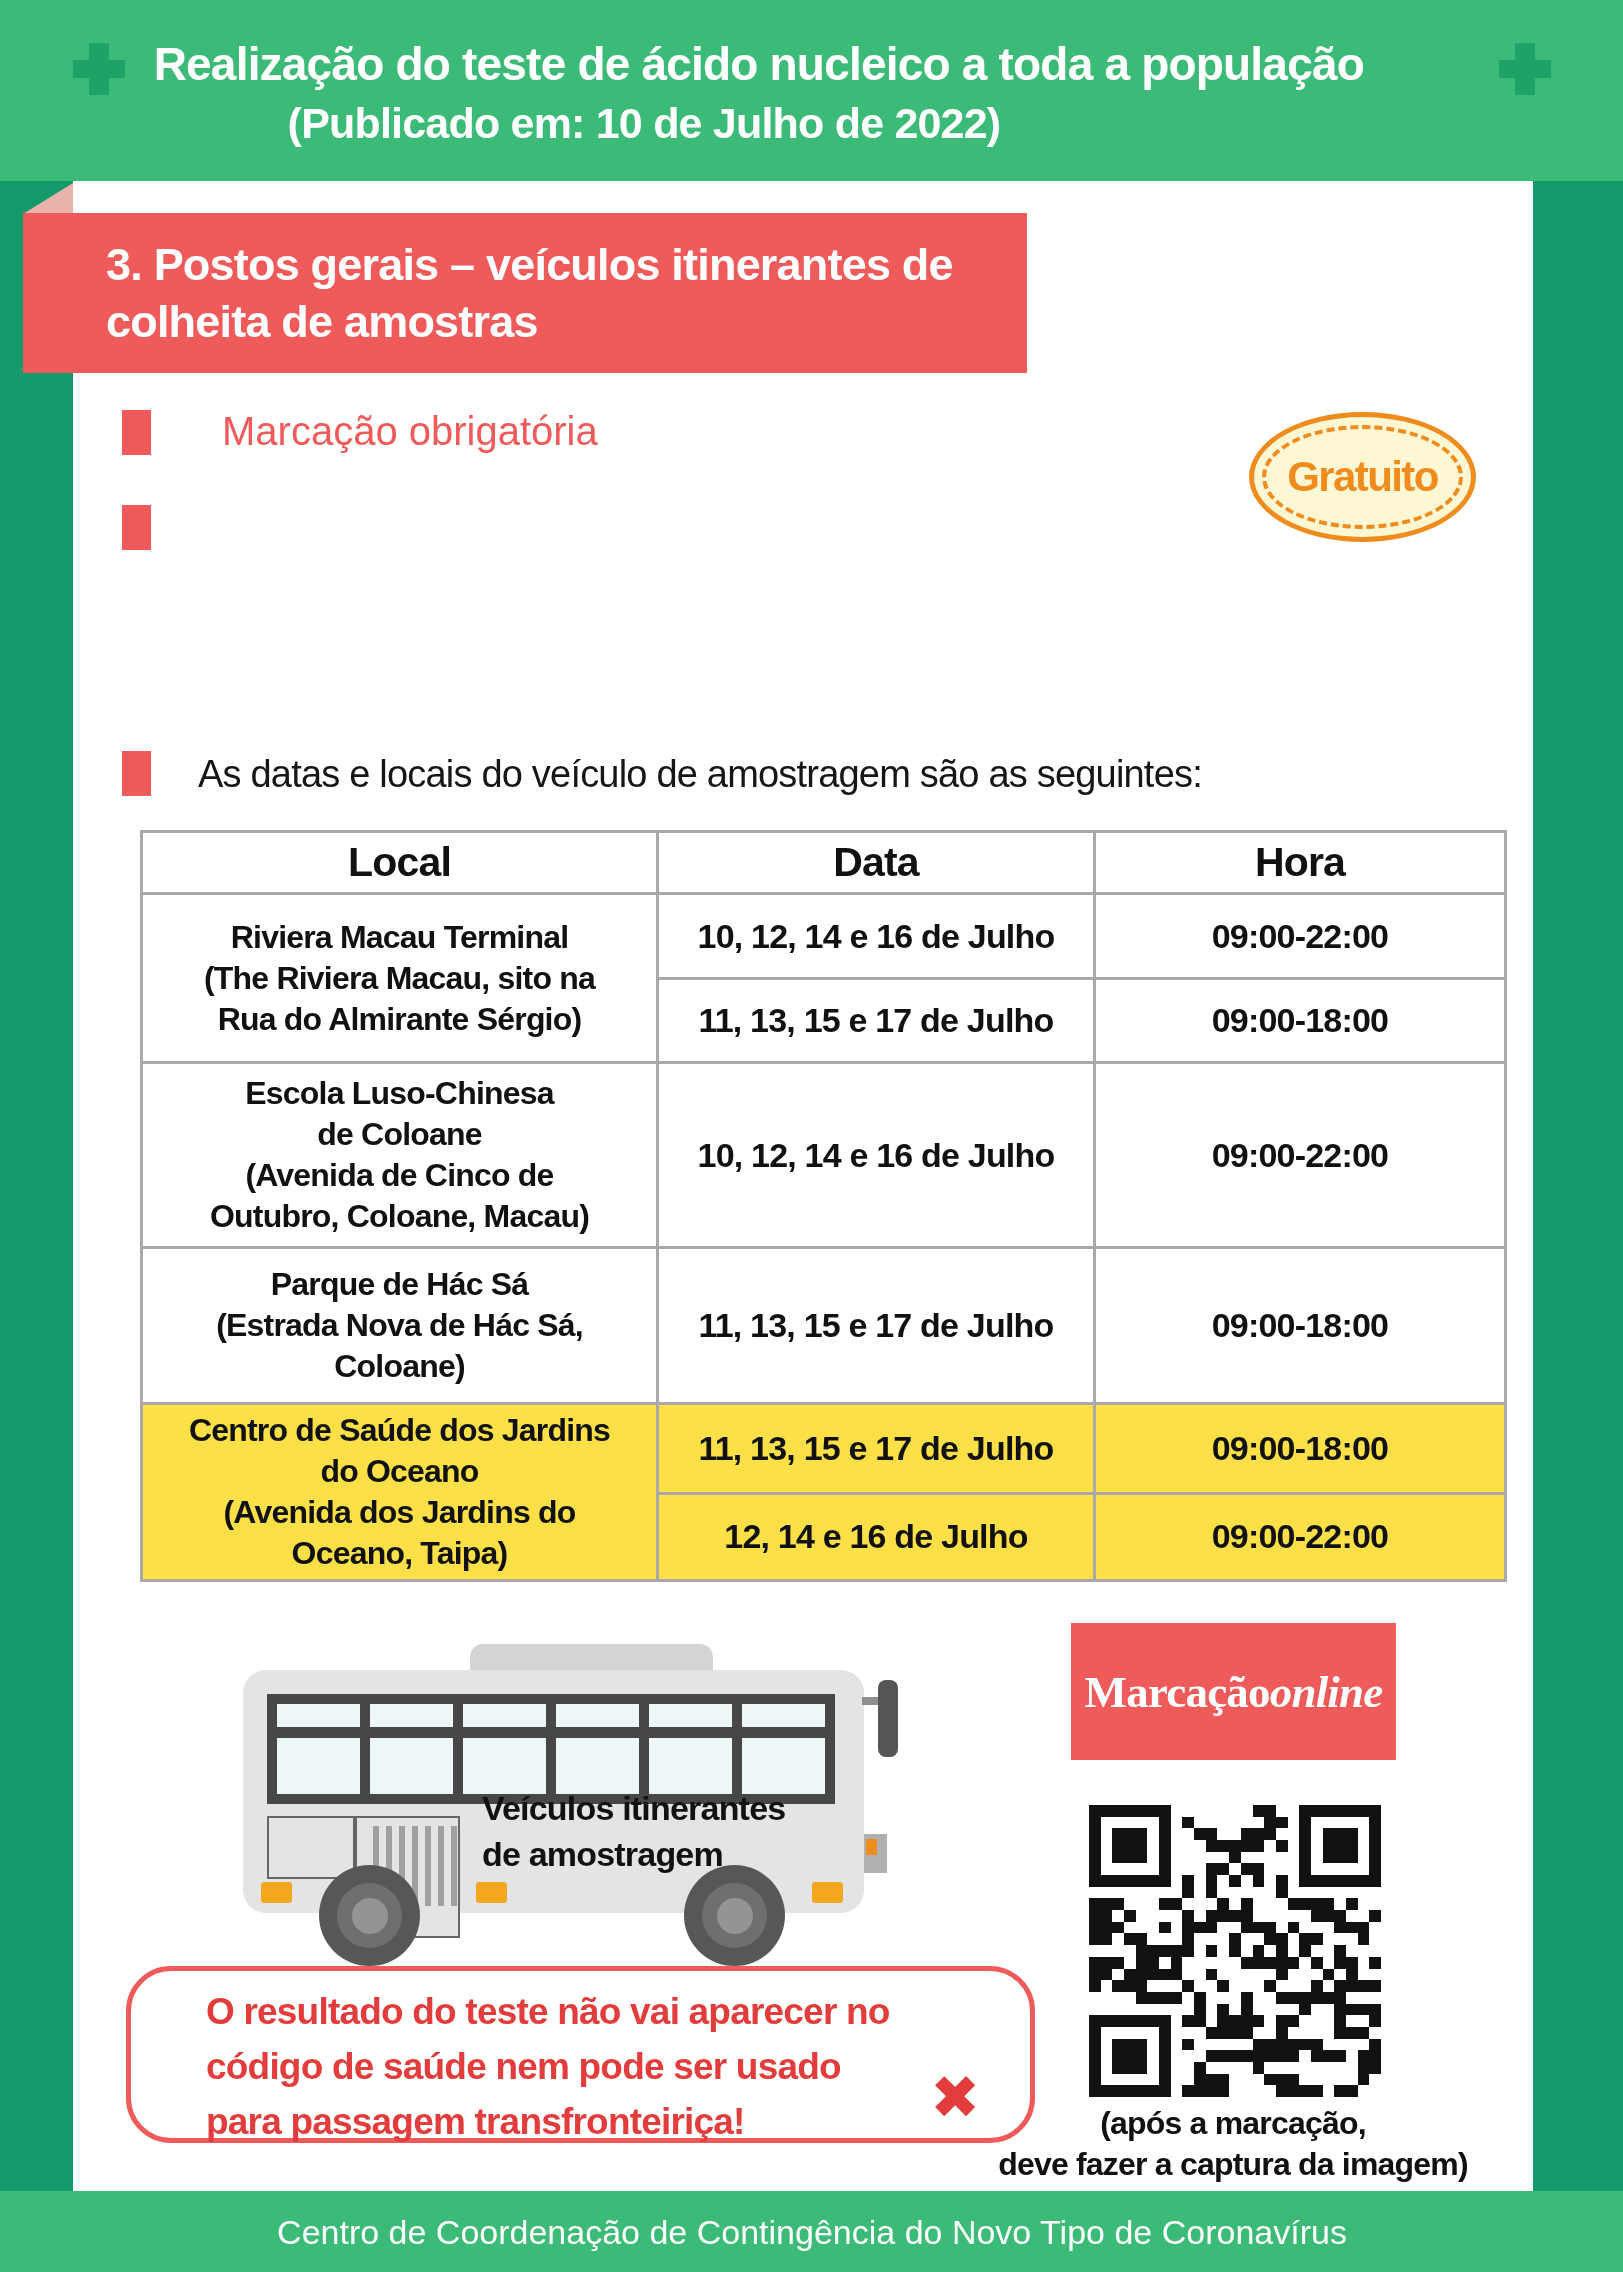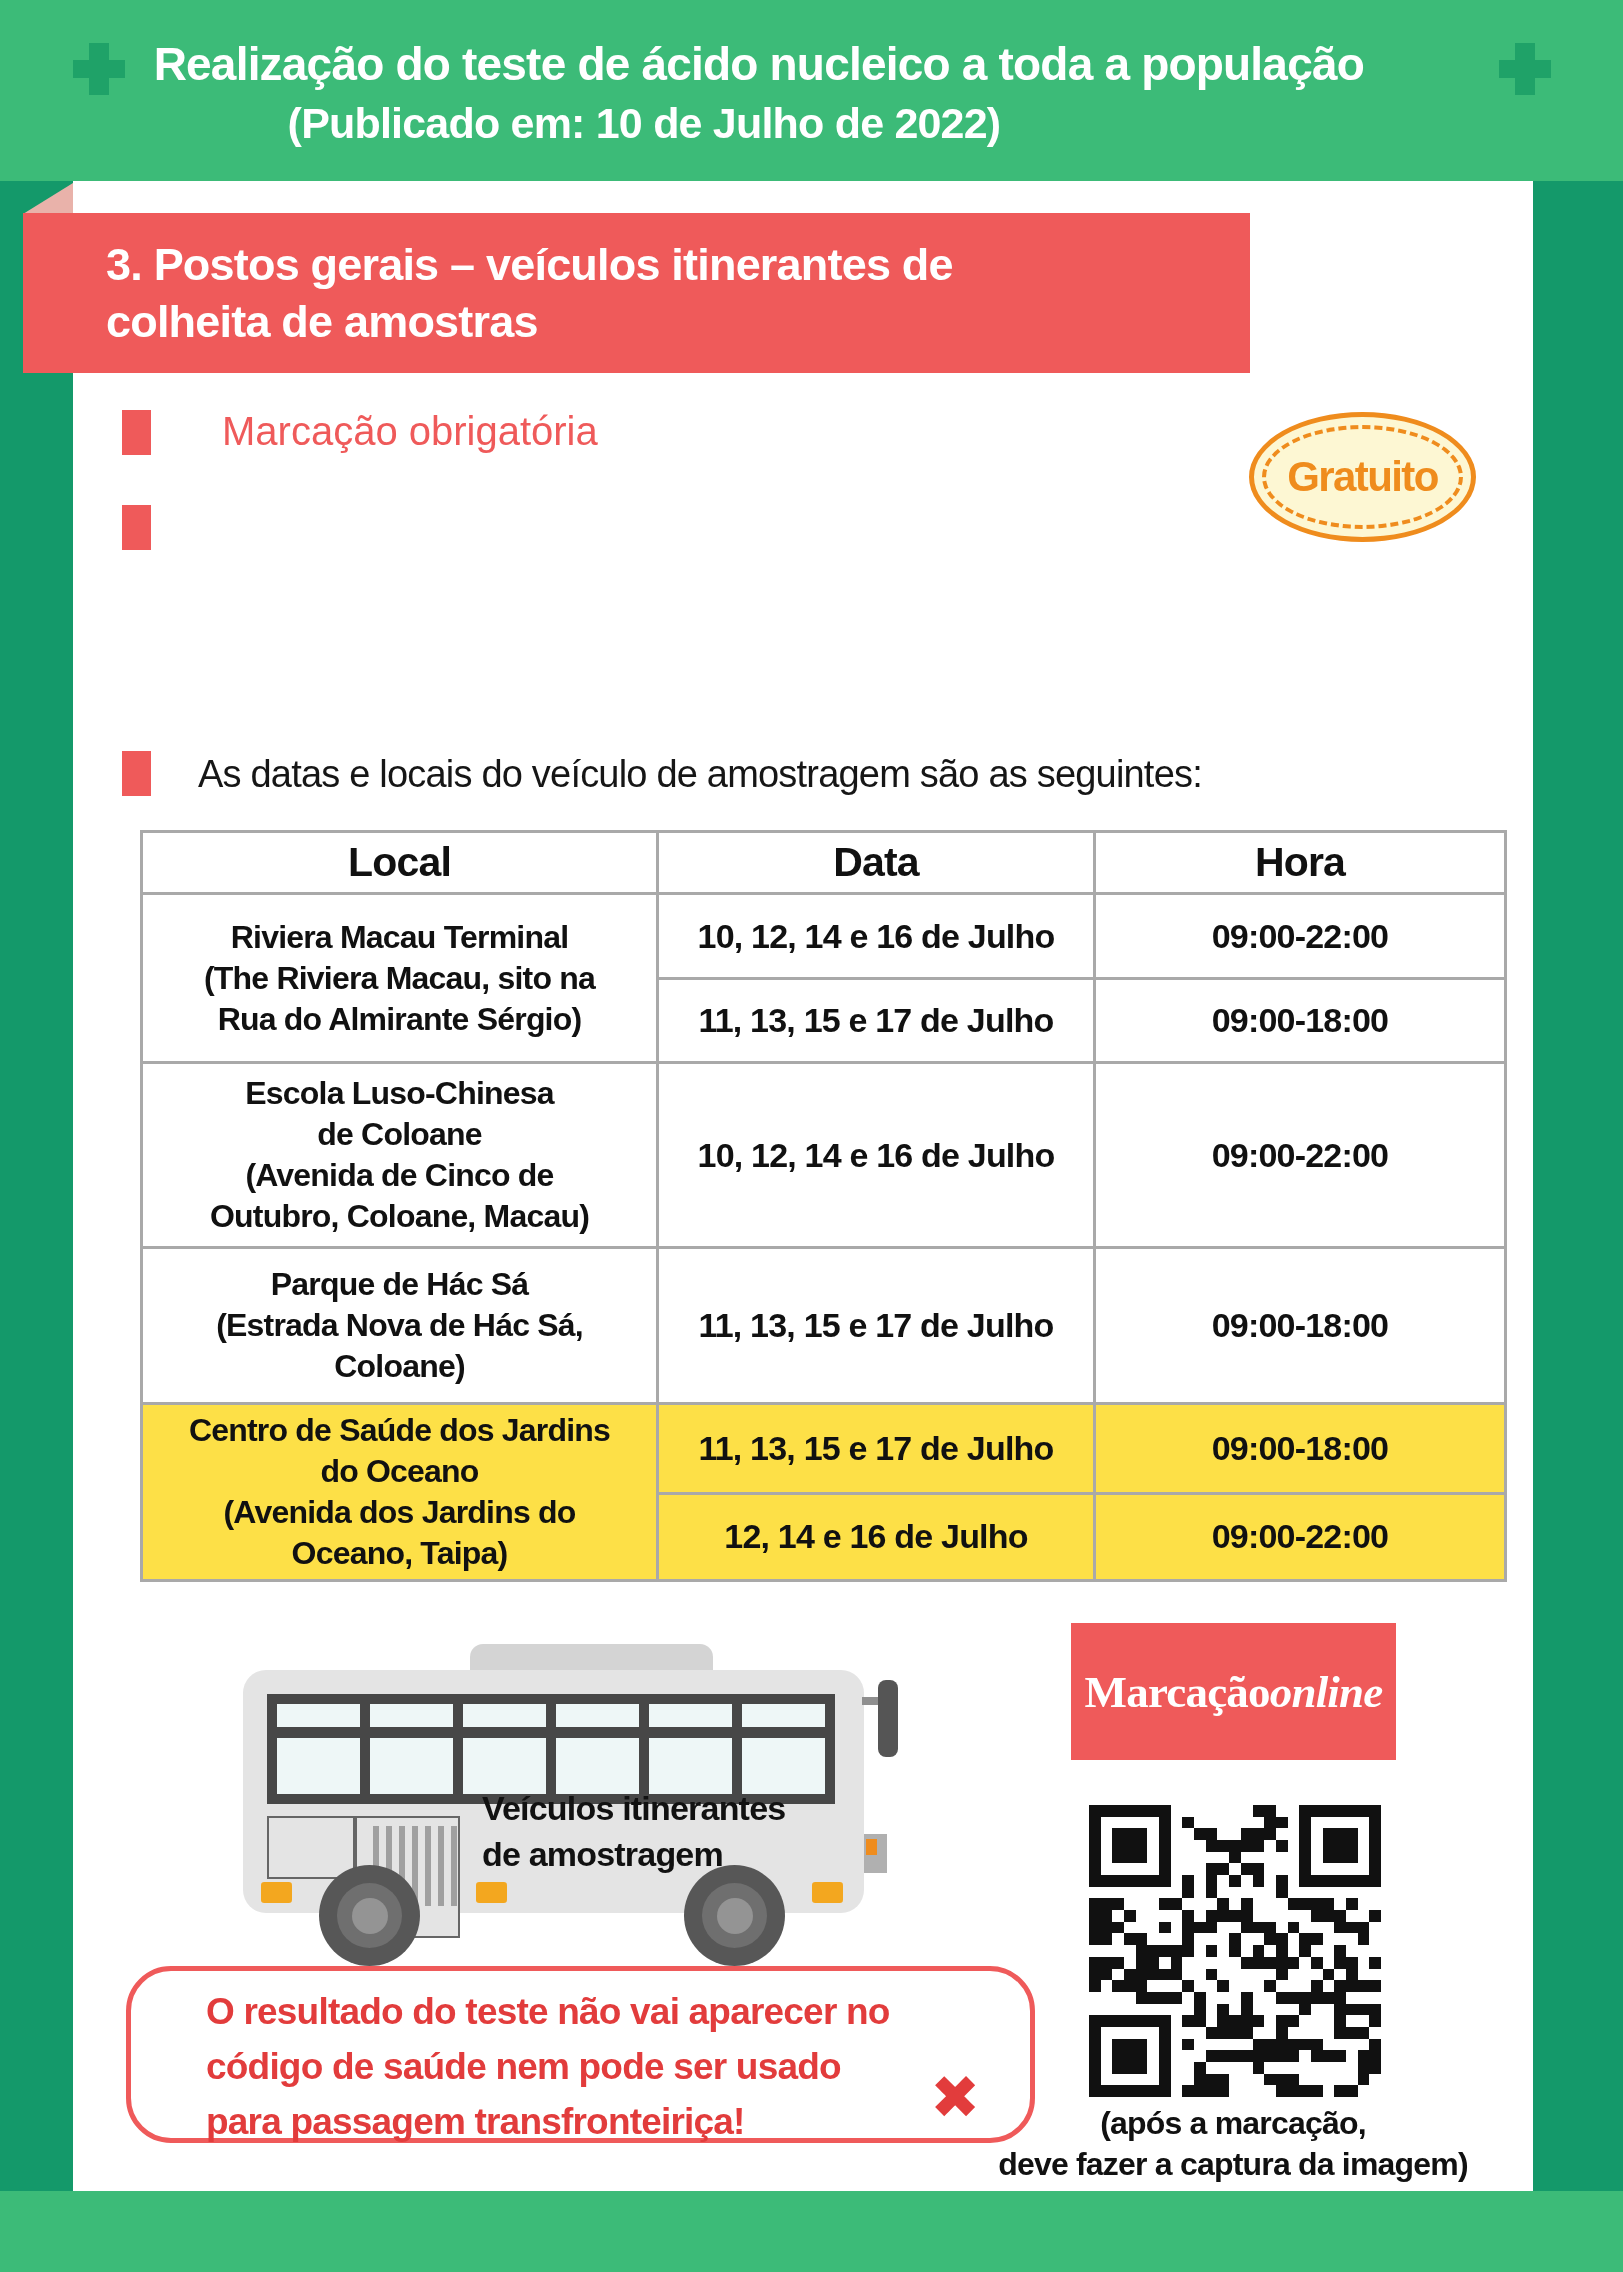--- a/index.html
+++ b/index.html
@@ -16,21 +16,21 @@
           font-size:43px;font-weight:bold;letter-spacing:-0.8px;}
   .cross{width:52px;height:52px;}
   .cross::before{content:"";position:absolute;left:16px;top:0;width:19.5px;height:52px;background:#1fa268;}
   .cross::after{content:"";position:absolute;left:0;top:17px;width:52px;height:18px;background:#1fa268;}
 
   
   .bg-green{left:0;top:181px;width:1624px;height:2010px;background:#14996a;}
   .card{left:73px;top:181px;width:1460px;height:2010px;background:#ffffff;}
   .fold{left:23px;top:183px;width:50px;height:31px;background:#e9b2aa;
         clip-path:polygon(100% 0,100% 100%,0 100%);}
-  .banner{left:23px;top:213px;width:1227px;height:160px;background:#ef5a5a;
+  .banner{left:23px;top:213px;width:1004px;height:160px;background:#ef5a5a;
           color:#ffffff;font-size:45px;font-weight:bold;letter-spacing:-0.8px;
           padding:23px 0 0 83px;box-sizing:border-box;line-height:57px;}
 
   .sq{width:29px;height:45px;background:#ef5a5a;}
   .b1-label{left:198px;top:408px;font-size:40px;color:#ef5a5a;line-height:47px;white-space:nowrap;margin-left:24px;}
 
   
   .badge{left:1249px;top:412px;width:227px;height:130px;background:#fdf7d3;
          border:5.7px solid #ef8c1d;border-radius:50%;box-sizing:border-box;}
   .badge-inner{position:absolute;left:8px;top:8px;right:8px;bottom:8px;
@@ -547,15 +547,18 @@
   <div class="abs caption pre">(após a marcação,
 deve fazer a captura da imagem)</div>
 
   <div class="abs warn">
     <div class="warn-text pre">O resultado do teste não vai aparecer no
 código de saúde nem pode ser usado
 para passagem transfronteiriça!</div>
     <div class="warn-x">✖</div>
   </div>
 
+  <div class="abs footer">
+    <div class="footer-text">Centro de Coordenação de Contingência do Novo Tipo de Coronavírus</div>
+  </div>
 
 </div>
 
 
 </body></html>

